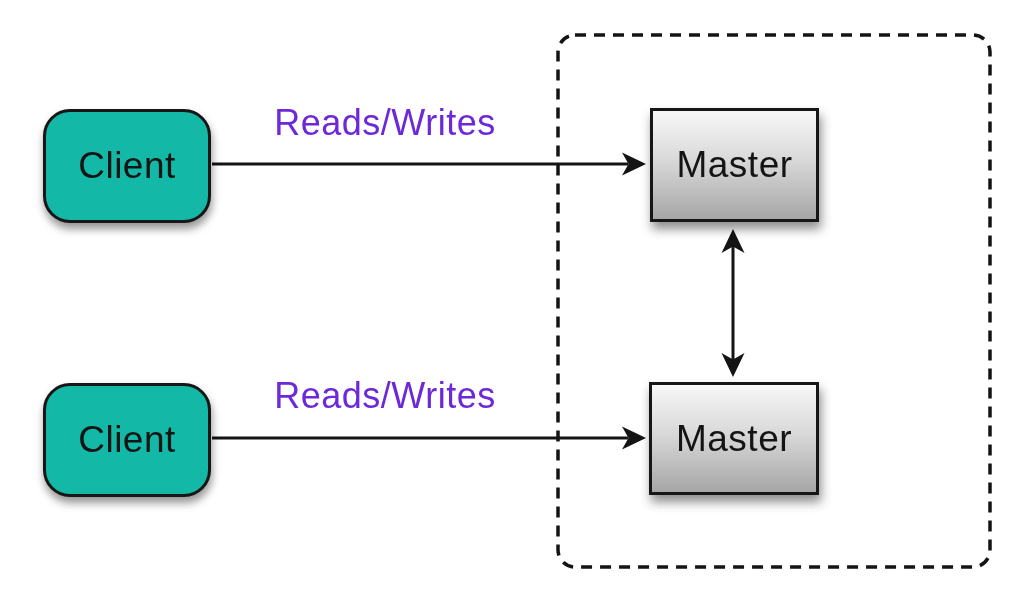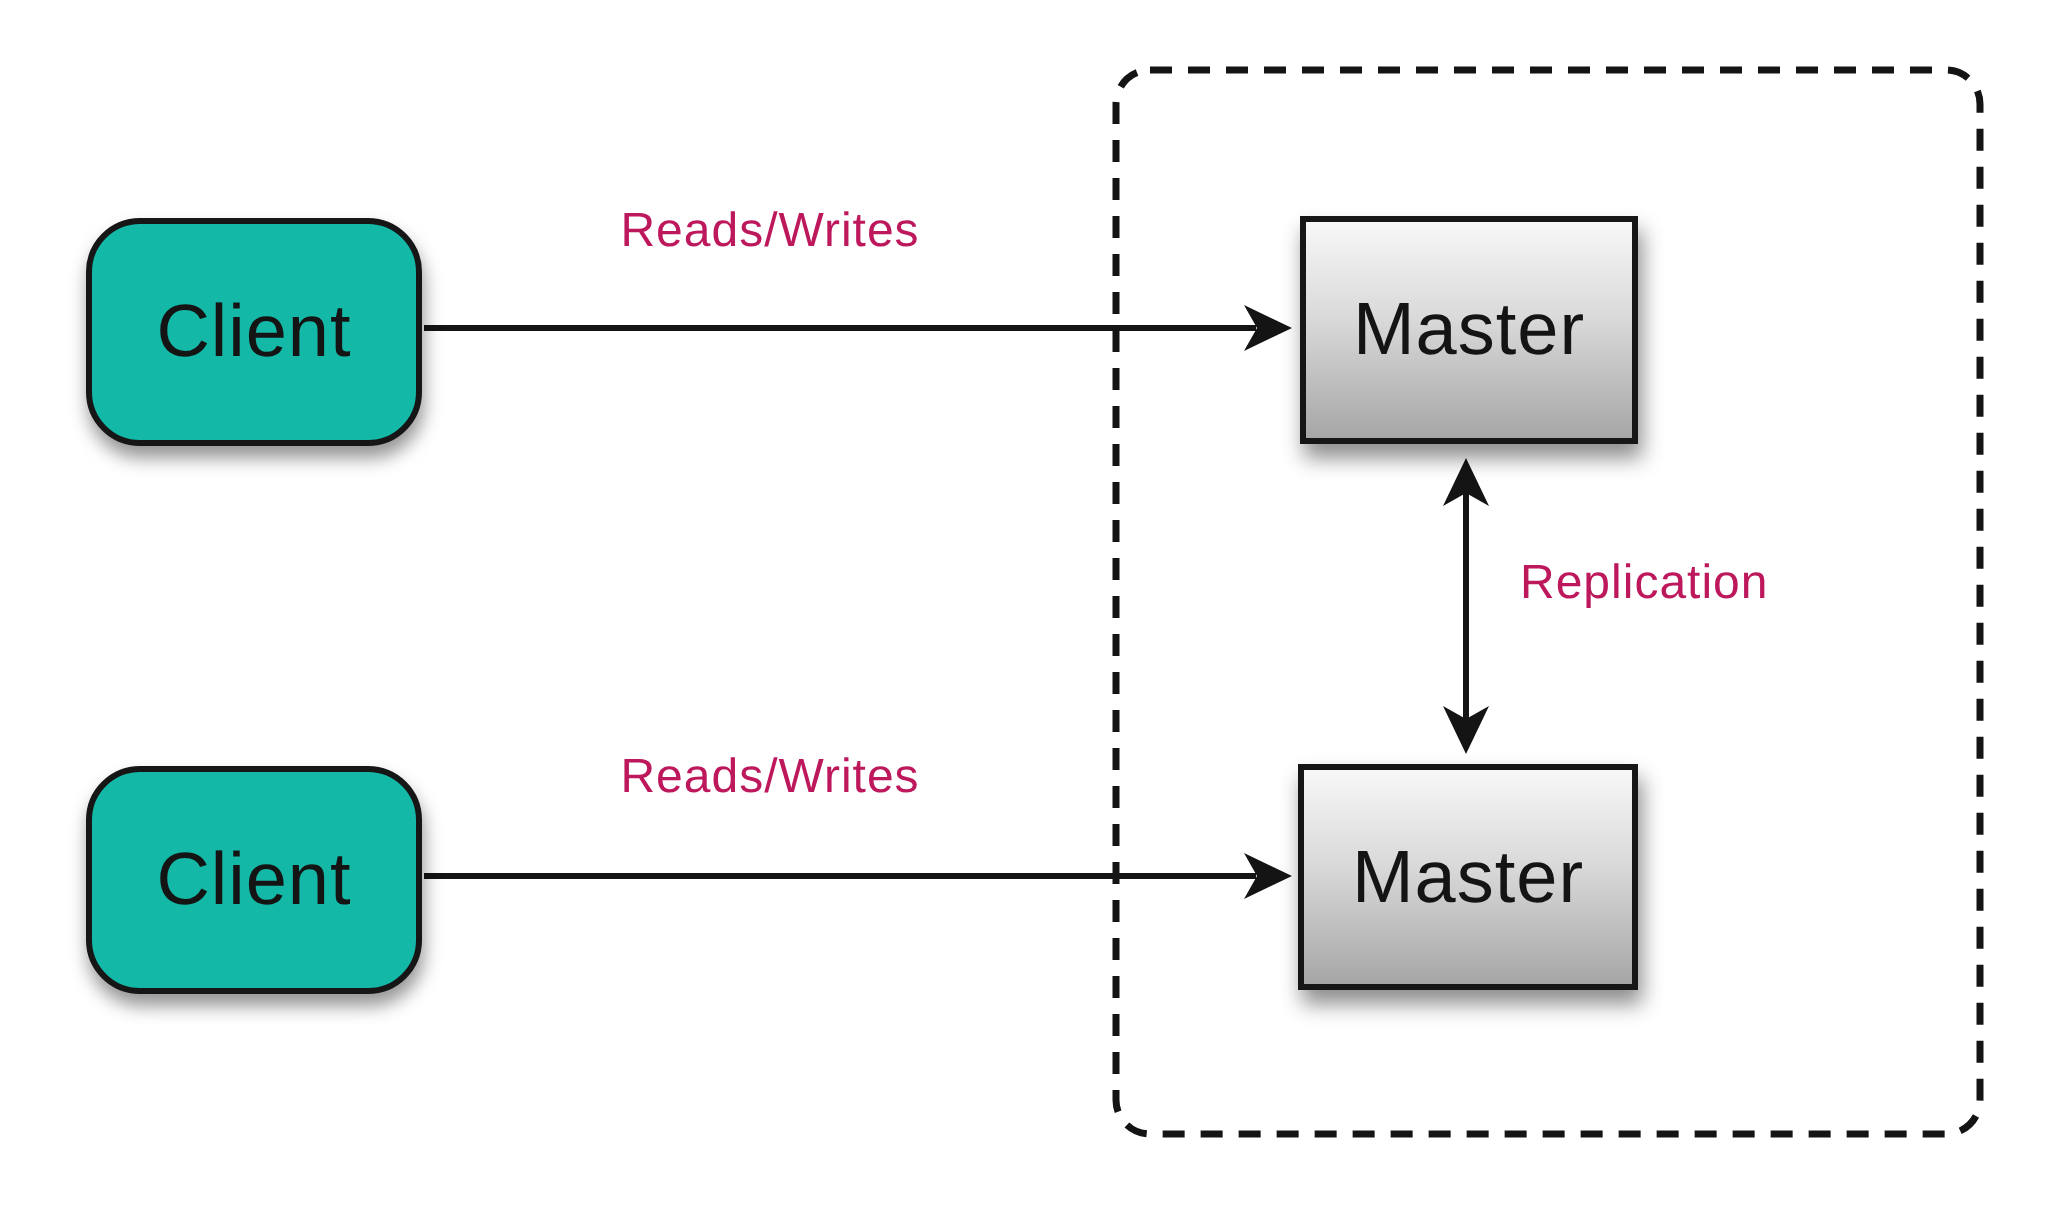--- a/index.html
+++ b/index.html
@@ -42,22 +42,22 @@
     background: linear-gradient(to bottom, #f7f7f7 0%, #d9d9d9 45%, #a6a6a6 100%);
     border: 3.5px solid #161616;
     box-shadow: 2px 7px 10px rgba(0,0,0,0.45);
   }
   .client-top    { left: 43px;  top: 109px; width: 168px; height: 114px; }
   .client-bottom { left: 43px;  top: 383px; width: 168px; height: 114px; }
   .master-top    { left: 650px; top: 108px; width: 169px; height: 114px; }
   .master-bottom { left: 649px; top: 382px; width: 170px; height: 113px; }
   .edge-label {
     position: absolute;
-    font-size: 24px;
-    color: #be185d;
+    font-size: 36px;
+    color: #6d28d9;
     white-space: nowrap;
     line-height: 1.1;
     letter-spacing: 0.5px;
   }
   .rw-top         { left: 243px; top: 103px; width: 284px; text-align: center; }
   .rw-bottom      { left: 243px; top: 376px; width: 284px; text-align: center; }
   .replication    { left: 760px; top: 279px; }
   .arrow-shape { fill: #141414; stroke: none; }
   .arrow-line  { stroke: #141414; stroke-width: 3; fill: none; }
   .dashed-zone {
@@ -100,15 +100,14 @@
   </div>
 
   <div class="node master-node master-bottom">
     <span>Master</span>
   </div>
 
   <div class="edge-label rw-top">Reads/Writes</div>
 
   <div class="edge-label rw-bottom">Reads/Writes</div>
 
-  <div class="edge-label replication">Replication</div>
 
 </div>
 
 </body></html>

